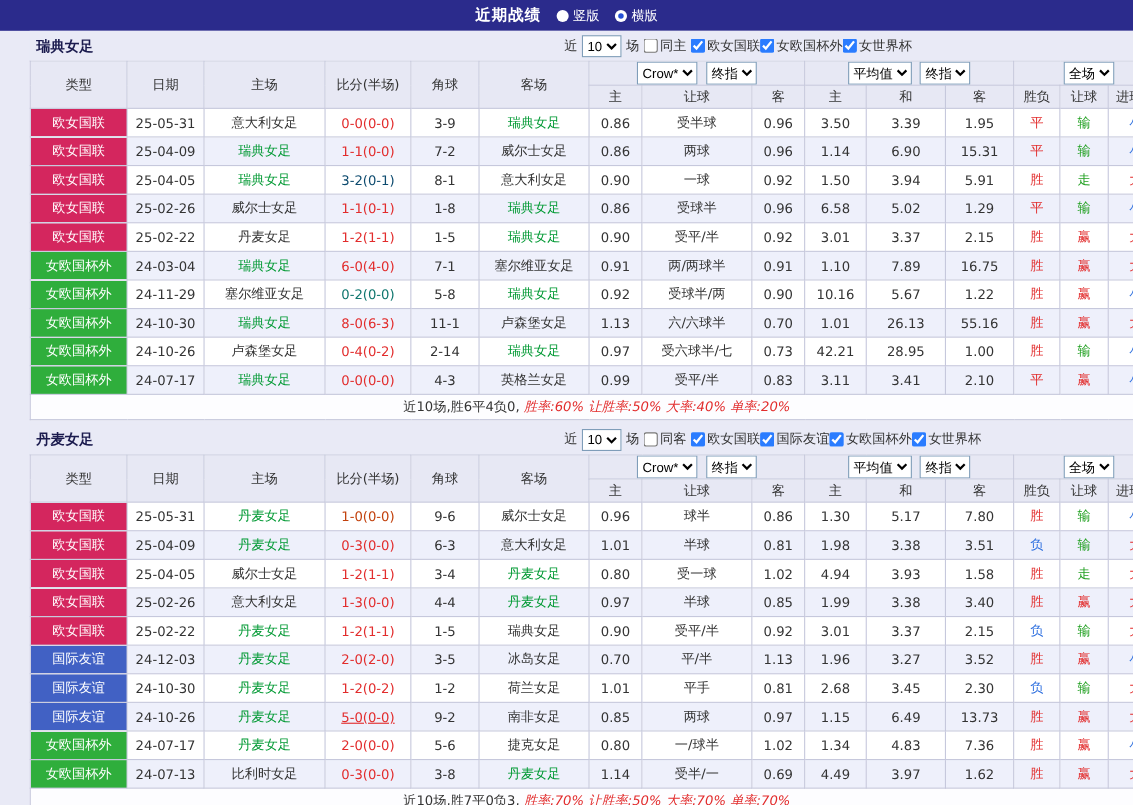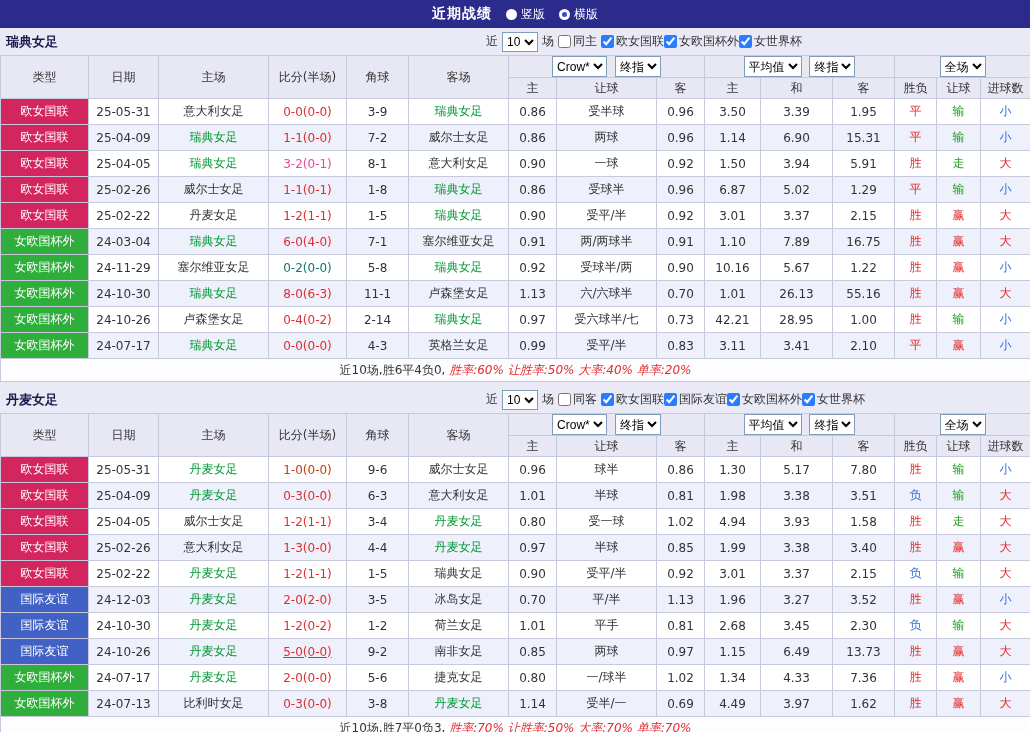--- a/index.html
+++ b/index.html
@@ -12,21 +12,21 @@
   }
   .topbar {
     height:28px; background:var(--topbar-bg,#2b2b8c);
     display:flex; align-items:center; justify-content:center; gap:14px; color:#fff;
   }
   .topbar .title { font-weight:bold; font-size:14px; letter-spacing:1px; }
   .radio { display:inline-flex; align-items:center; gap:4px; cursor:pointer; font-size:12px; }
   .rcircle { width:11px; height:11px; border-radius:50%; background:#fff; display:inline-block; position:relative; }
   .rcircle.selected::after { content:""; position:absolute; left:3px; top:3px; width:5px; height:5px; border-radius:50%; background:#2451d6; }
 
-  .section { margin-bottom:4px; }
+  .section { margin-bottom:4px;padding-left:27px; }
   .section-head { height:27px; position:relative; display:flex; align-items:center; background:var(--section-bg,#e9eaf6); }
   .team-name { font-weight:bold; font-size:13px; color:#1b1b4e; padding-left:6px; }
   .controls { position:absolute; left:486px; display:flex; align-items:center; gap:4px; white-space:nowrap; }
   .controls select { height:20px; font-size:12px; border:1px solid #7f9db9; background:#fff; }
   .chk { display:inline-flex; align-items:center; cursor:pointer; }
   .chk input { width:13px; height:13px; accent-color:#2a7cff; margin-right:2px; vertical-align:middle; }
 
   table { width:1030px; border-collapse:collapse; table-layout:fixed; background:#fff; }
   th, td {
     border:1px solid var(--border,#c6c8dc);
@@ -162,21 +162,21 @@
             <td>6.90</td>
             <td>15.31</td>
             <td style="color: rgb(226, 44, 44);">平</td>
             <td style="color: rgb(35, 161, 35);">输</td>
             <td style="color: rgb(45, 111, 223);">小</td>
           </tr>
           <tr>
             <td style="background: rgb(212, 38, 94); color: rgb(255, 255, 255);">欧女国联</td>
             <td>25-04-05</td>
             <td style="color: rgb(0, 153, 51);">瑞典女足</td>
-            <td style="color: #ec4899; margin-left: 22px;">3-2(0-1)</td>
+            <td style="color: #0c4a6e; margin-left: 22px;">3-2(0-1)</td>
             <td>8-1</td>
             <td>意大利女足</td>
             <td>0.90</td>
             <td>一球</td>
             <td>0.92</td>
             <td>1.50</td>
             <td>3.94</td>
             <td>5.91</td>
             <td style="color: rgb(226, 44, 44);">胜</td>
             <td style="color: rgb(35, 161, 35);">走</td>
@@ -185,21 +185,21 @@
           <tr class="alt">
             <td style="background: rgb(212, 38, 94); color: rgb(255, 255, 255);">欧女国联</td>
             <td>25-02-26</td>
             <td>威尔士女足</td>
             <td style="color: rgb(226, 44, 44);">1-1(0-1)</td>
             <td>1-8</td>
             <td style="color: rgb(0, 153, 51);">瑞典女足</td>
             <td>0.86</td>
             <td>受球半</td>
             <td>0.96</td>
-            <td>6.87</td>
+            <td>6.58</td>
             <td>5.02</td>
             <td>1.29</td>
             <td style="color: rgb(226, 44, 44);">平</td>
             <td style="color: rgb(35, 161, 35);">输</td>
             <td style="color: rgb(45, 111, 223);">小</td>
           </tr>
           <tr>
             <td style="background: rgb(212, 38, 94); color: rgb(255, 255, 255);">欧女国联</td>
             <td>25-02-22</td>
             <td>丹麦女足</td>
@@ -530,21 +530,21 @@
             <td style="background: rgb(47, 174, 60); color: rgb(255, 255, 255);">女欧国杯外</td>
             <td>24-07-17</td>
             <td style="color: rgb(0, 153, 51);">丹麦女足</td>
             <td style="color: rgb(226, 44, 44);">2-0(0-0)</td>
             <td>5-6</td>
             <td>捷克女足</td>
             <td>0.80</td>
             <td>一/球半</td>
             <td>1.02</td>
             <td>1.34</td>
-            <td>4.33</td>
+            <td>4.83</td>
             <td>7.36</td>
             <td style="color: rgb(226, 44, 44);">胜</td>
             <td style="color: rgb(226, 44, 44);">赢</td>
             <td style="color: rgb(45, 111, 223);">小</td>
           </tr>
           <tr class="alt">
             <td style="background: rgb(47, 174, 60); color: rgb(255, 255, 255);">女欧国杯外</td>
             <td>24-07-13</td>
             <td>比利时女足</td>
             <td style="color: rgb(226, 44, 44);">0-3(0-0)</td>

